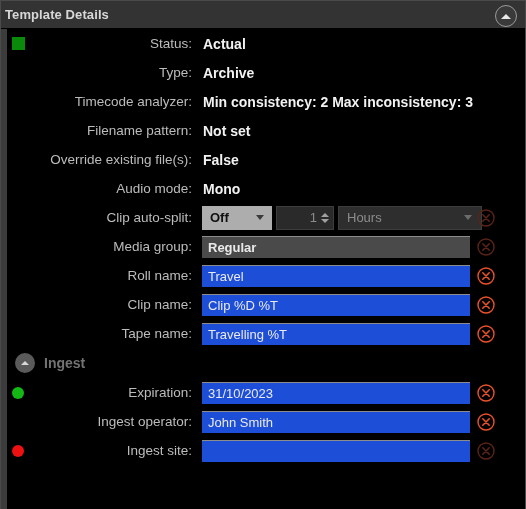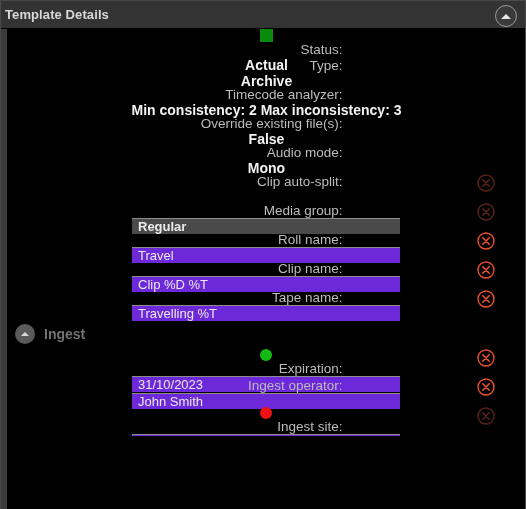--- a/index.html
+++ b/index.html
@@ -55,21 +55,21 @@
     position:absolute;left:0;top:0;
     width:6px;height:100%;
     background:#3c3c3c;
   }
   .rows{
     position:absolute;left:6px;top:0;right:0;
   }
   .row{
     position:relative;
     height:29px;
-    display:flex;align-items:center;flex-direction:column;
+    display:flex;align-items:center;
   }
   .dot-cell{
     width:22px;min-width:22px;
     display:flex;align-items:center;justify-content:center;
   }
   .sq{width:13px;height:13px;display:block;}
   .ci{width:12px;height:12px;border-radius:50%;display:block;}
   .label{
     width:173px;min-width:173px;
     text-align:right;
@@ -84,21 +84,21 @@
     font-size:14px;
     white-space:nowrap;
     padding-left:1px;
     font-weight:bold;
   }
   
   .field{
     box-sizing:border-box;
     height:22px;
     width:268px;
-    background:#6d28d9;
+    background:#1d4ed8;
     border:none;
     border-top:1px solid #8c8c8c;
     color:#eaeaea;
     font-size:13px;
     font-family:"Liberation Sans","DejaVu Sans",sans-serif;
     padding:0 6px;
     display:flex;align-items:center;
     outline:none;
   }
   .field.bold{font-weight:bold;background:#4a4a4a;}
@@ -223,31 +223,53 @@
           <div class="label">Type:</div>
           <div class="value">Archive</div>
         </div>
         <div class="row">
           <div class="dot-cell"></div>
           <div class="label">Timecode analyzer:</div>
           <div class="value">Min consistency: 2 Max inconsistency: 3</div>
         </div>
         <div class="row">
           <div class="dot-cell"></div>
+          <div class="label">Filename pattern:</div>
+          <div class="value">Not set</div>
+        </div>
+        <div class="row">
+          <div class="dot-cell"></div>
           <div class="label">Override existing file(s):</div>
           <div class="value">False</div>
         </div>
         <div class="row">
           <div class="dot-cell"></div>
           <div class="label">Audio mode:</div>
           <div class="value">Mono</div>
         </div>
         <div class="row">
           <div class="dot-cell"></div>
           <div class="label">Clip auto-split:</div>
+          <div class="ctrl-wrap">
+            <div class="combo">
+              <span class="cap">Off</span>
+              <span class="tri-down"></span>
+            </div>
+            <div class="spin">
+              <span class="num">1</span>
+              <span class="arrows">
+                <i class="up"></i>
+                <i class="dn"></i>
+              </span>
+            </div>
+            <div class="combo2">
+              <span class="cap">Hours</span>
+              <span class="tri-down"></span>
+            </div>
+          </div>
           <div class="reset">
             <svg width="18" height="18" viewBox="0 0 18 18">
               <circle cx="9" cy="9" r="8" fill="none" stroke="#5a2318" stroke-width="1.4"></circle>
               <path d="M5.8 5.8 L12.2 12.2 M12.2 5.8 L5.8 12.2" stroke="#5a2318" stroke-width="1.6" stroke-linecap="round"></path>
             </svg>
           </div>
         </div>
         <div class="row">
           <div class="dot-cell"></div>
           <div class="label">Media group:</div>

